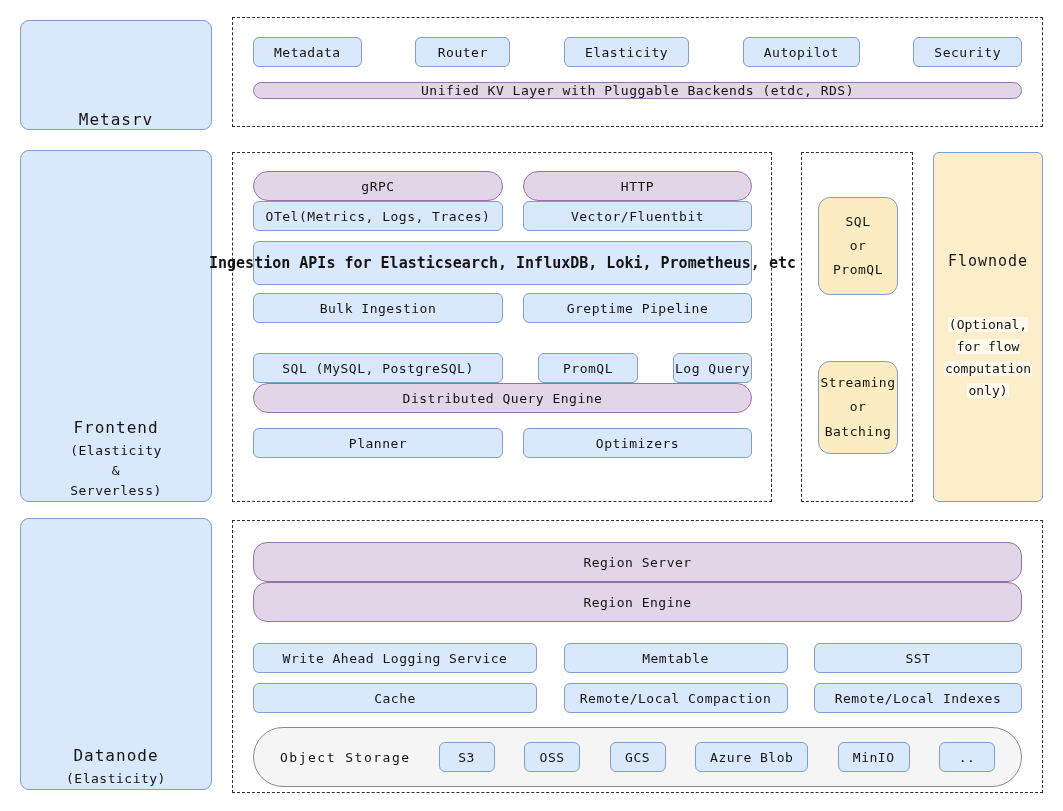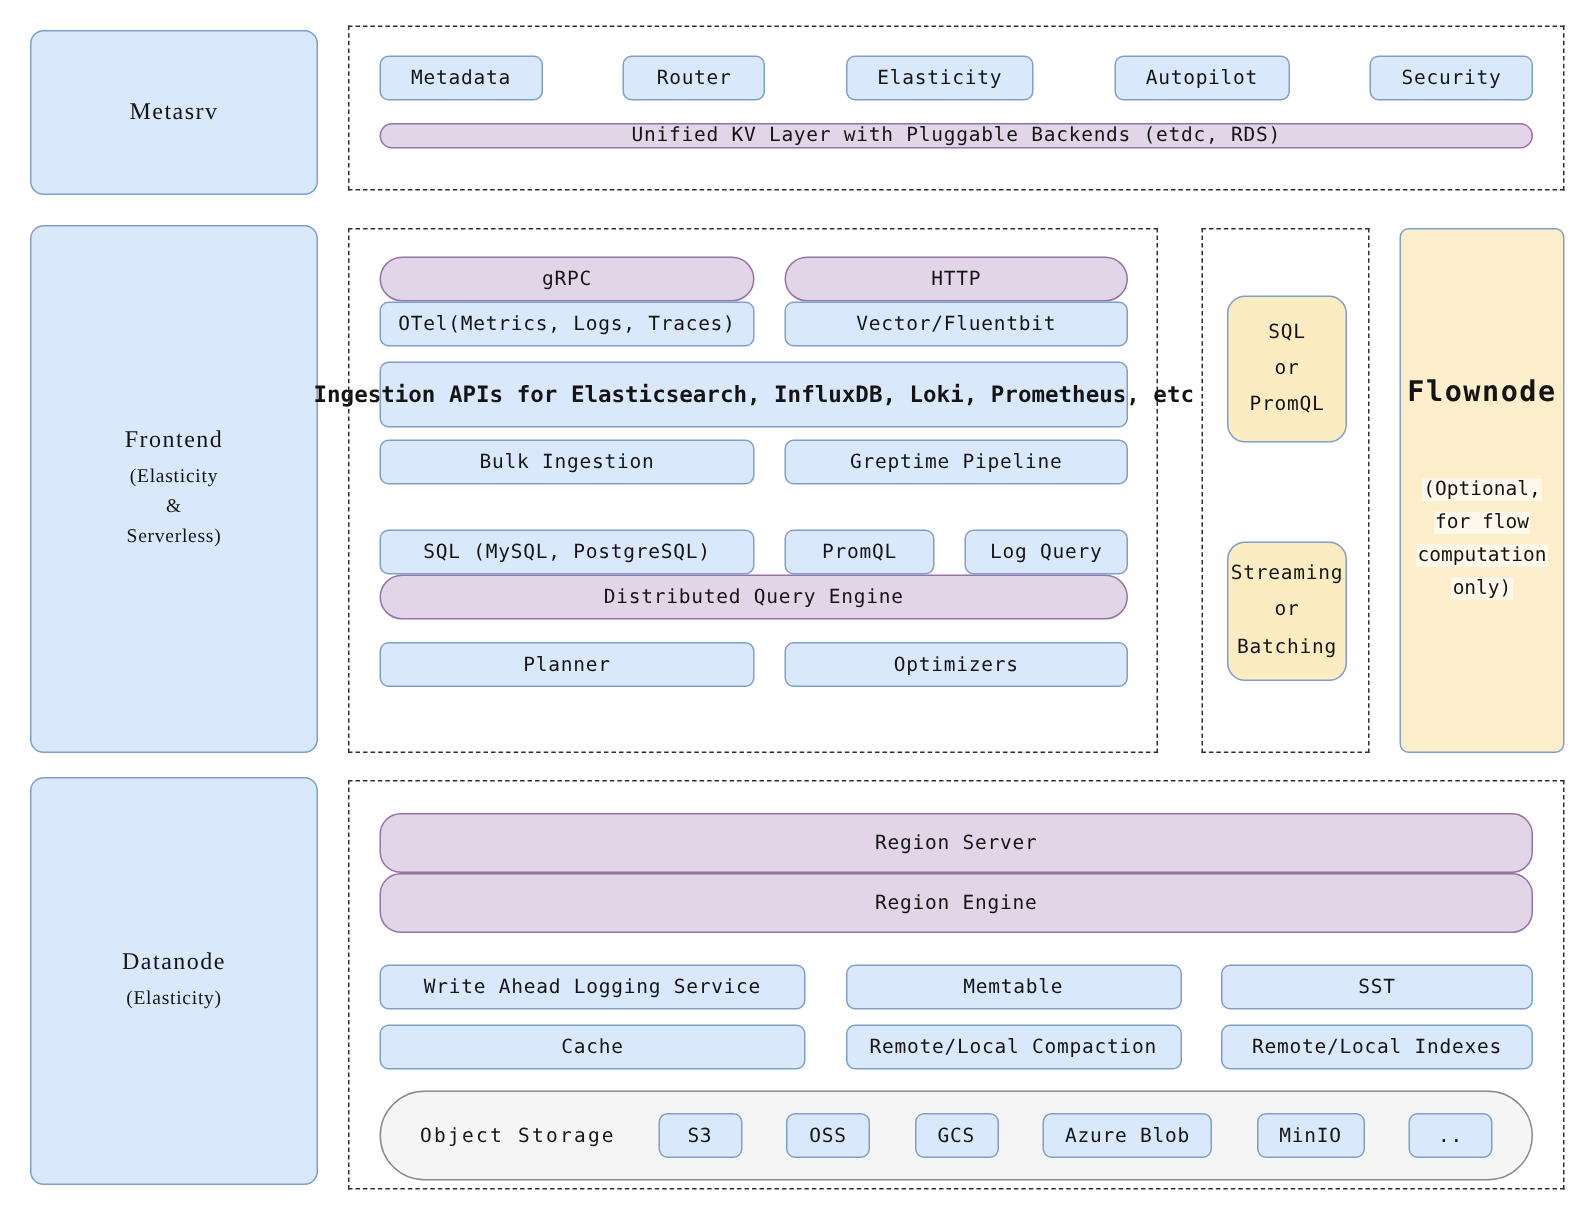--- a/index.html
+++ b/index.html
@@ -20,23 +20,22 @@
   .side-box {
     position: absolute;
     left: 20px;
     width: 192px;
     background: #dae8fc;
     border: 1px solid #7e9ecb;
     border-radius: 9px;
     display: flex;
     flex-direction: column;
     align-items: center;
-    justify-content: center;
+    justify-content: flex-end;
     text-align: center;
-    font-family: Liberation Serif, serif;
   }
   .side-title { font-size: 16px; letter-spacing: 1px; }
   .side-sub { font-size: 13px; line-height: 1.55; margin-top: 4px; }
 
   .dashed-panel {
     position: absolute;
     border: 1px dashed #2f2f2f;
     background: #ffffff;
   }
 
@@ -76,21 +75,21 @@
   .metasrv-box { top: 20px; height: 110px; }
   .metasrv-panel { left: 232px; top: 17px; width: 811px; height: 110px; padding: 19px 20px 0 20px; }
   .metasrv-chips { display: flex; justify-content: space-between; height: 30px; }
   .metasrv-chips .chip { padding: 4px 20px; min-width: 95px; }
   .kv-pill { margin-top: 15px; height: 17px; border-radius: 14px; }
 
   
   .frontend-box { top: 150px; height: 352px; }
   .center-panel { left: 232px; top: 152px; width: 540px; height: 350px; padding: 18px 19px 0 20px; }
   .row2 { display: grid; grid-template-columns: 250px 1fr; gap: 20px; }
-  .row3 { display: grid; grid-template-columns: 250px 100px 1fr; gap: 20px; }
+  .row3 { display: grid; grid-template-columns: 250px 100px 1fr; gap: 35px; }
   .ingestion-box {
     height: 44px;
     font-weight: bold;
     font-size: 15px;
     letter-spacing: 0;
   }
   .mt20 { }
   .mt10 { margin-top: 10px; }
   .mt8  { margin-top: 8px; }
   .mt30 { margin-top: 30px; }
@@ -106,21 +105,21 @@
     left: 933px; top: 152px; width: 110px; height: 350px;
     background: #fceecb;
     border: 1px solid #7e9ecb;
     border-radius: 6px;
     display: flex;
     flex-direction: column;
     align-items: center;
     justify-content: center;
     text-align: center;
   }
-  .flownode-title { font-size: 19px; letter-spacing: 1px; margin-bottom: 44px; font-weight: bold; }
+  .flownode-title { font-size: 15px; letter-spacing: 1px; margin-bottom: 44px; }
   .flownode-sub { font-size: 13px; line-height: 1.7; letter-spacing: 0; }
   .flownode-sub .hl { background: rgba(255,255,255,0.62); padding: 0 1px; }
 
   
   .datanode-box { top: 518px; height: 272px; }
   .datanode-panel { left: 232px; top: 520px; width: 811px; height: 273px; padding: 21px 20px 0 20px; }
   .region-pill { height: 40px; border-radius: 14px; }
   .mt12 { }
   .mt21 { margin-top: 21px; }
   .dn-grid { display: flex; justify-content: space-between; }

